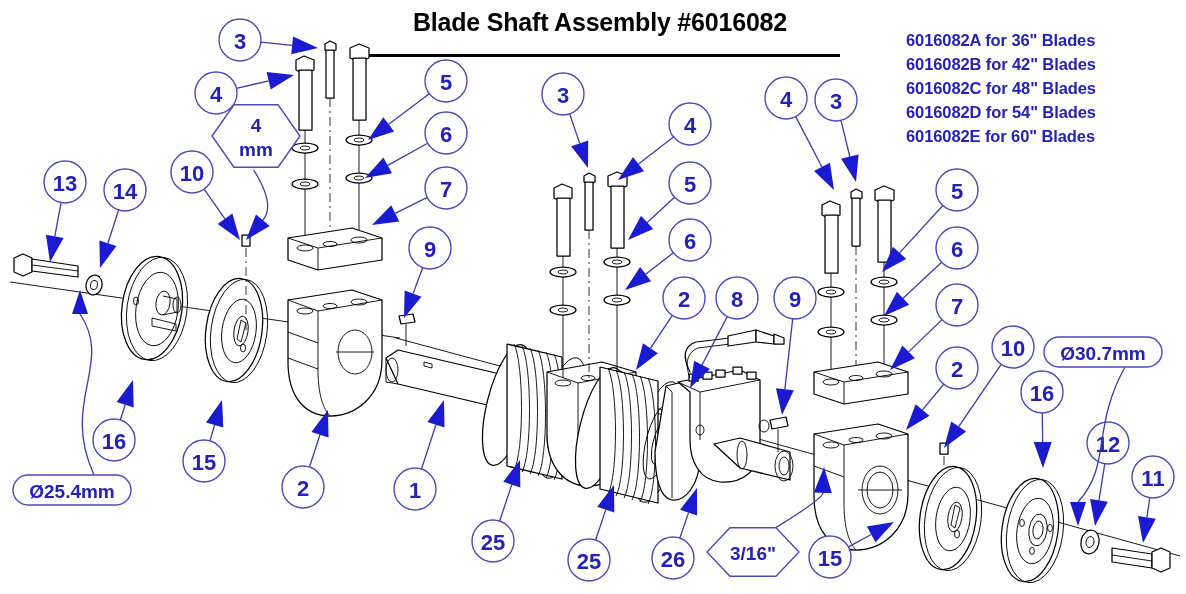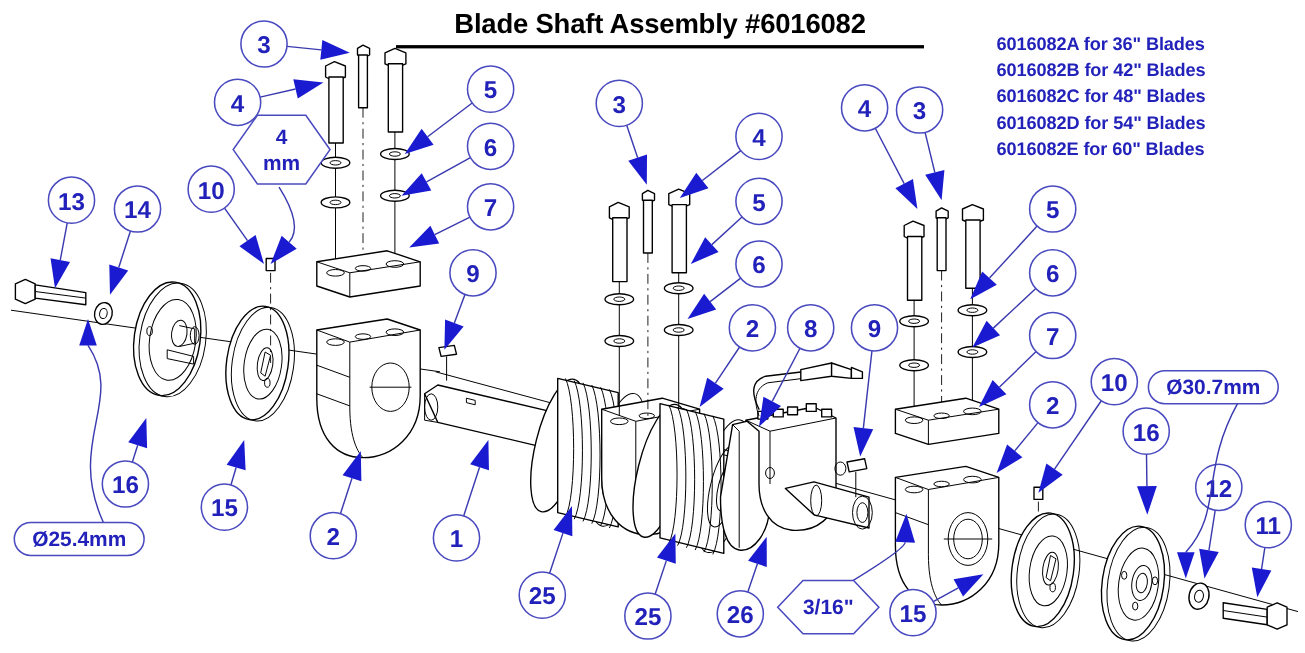--- a/index.html
+++ b/index.html
@@ -9,21 +9,21 @@
     width:1186px;height:594px;overflow:hidden;position:relative;
   }
   #sheet{position:relative;width:1186px;height:594px;background:#fff;}
 
   #title{
     position:absolute;left:360px;top:8px;width:480px;
     text-align:center;
     font-size:25px;font-weight:bold;color:#000;
     letter-spacing:-0.2px;
     border-bottom:3px solid #000;
-    padding-bottom:4px;
+    padding-bottom:17px;
     white-space:nowrap;
   }
 
   #legend{
     position:absolute;left:906px;top:28px;width:280px;
     color:#2222bb;font-weight:bold;font-size:16.5px;line-height:24px;
     white-space:nowrap;
   }
   #legend div{letter-spacing:-0.1px;}
 

